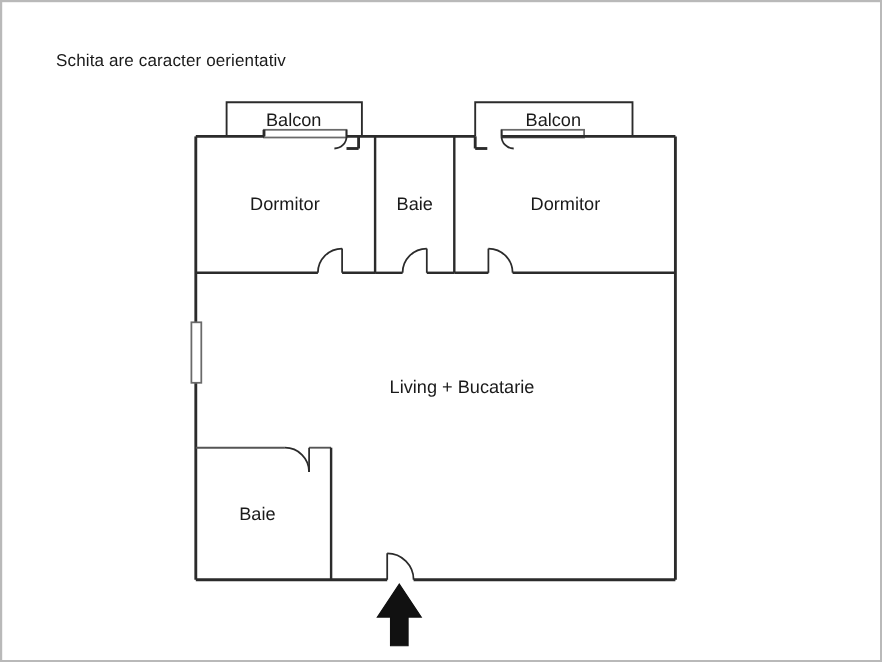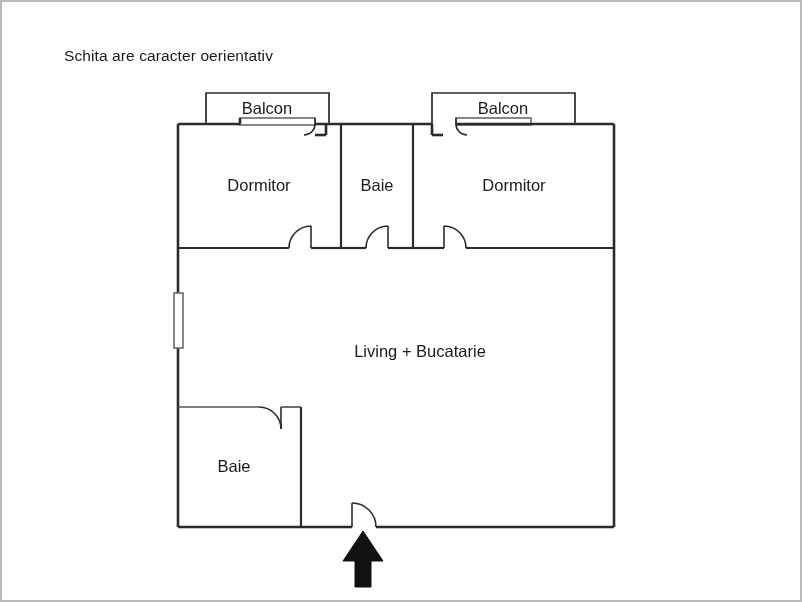--- a/index.html
+++ b/index.html
@@ -25,21 +25,21 @@
     left: 0;
     top: 0;
     width: 802px;
     height: 602px;
     border: 2px solid #b9b9b9;
     box-sizing: border-box;
     pointer-events: none;
   }
   #plan-title {
     position: absolute;
-    left: 64px;
+    left: 51px;
     top: 47px;
     font-size: 15.5px;
     color: #1a1a1a;
     letter-spacing: 0.1px;
     white-space: nowrap;
   }
   #plan-svg {
     position: absolute;
     left: 0;
     top: 0;

